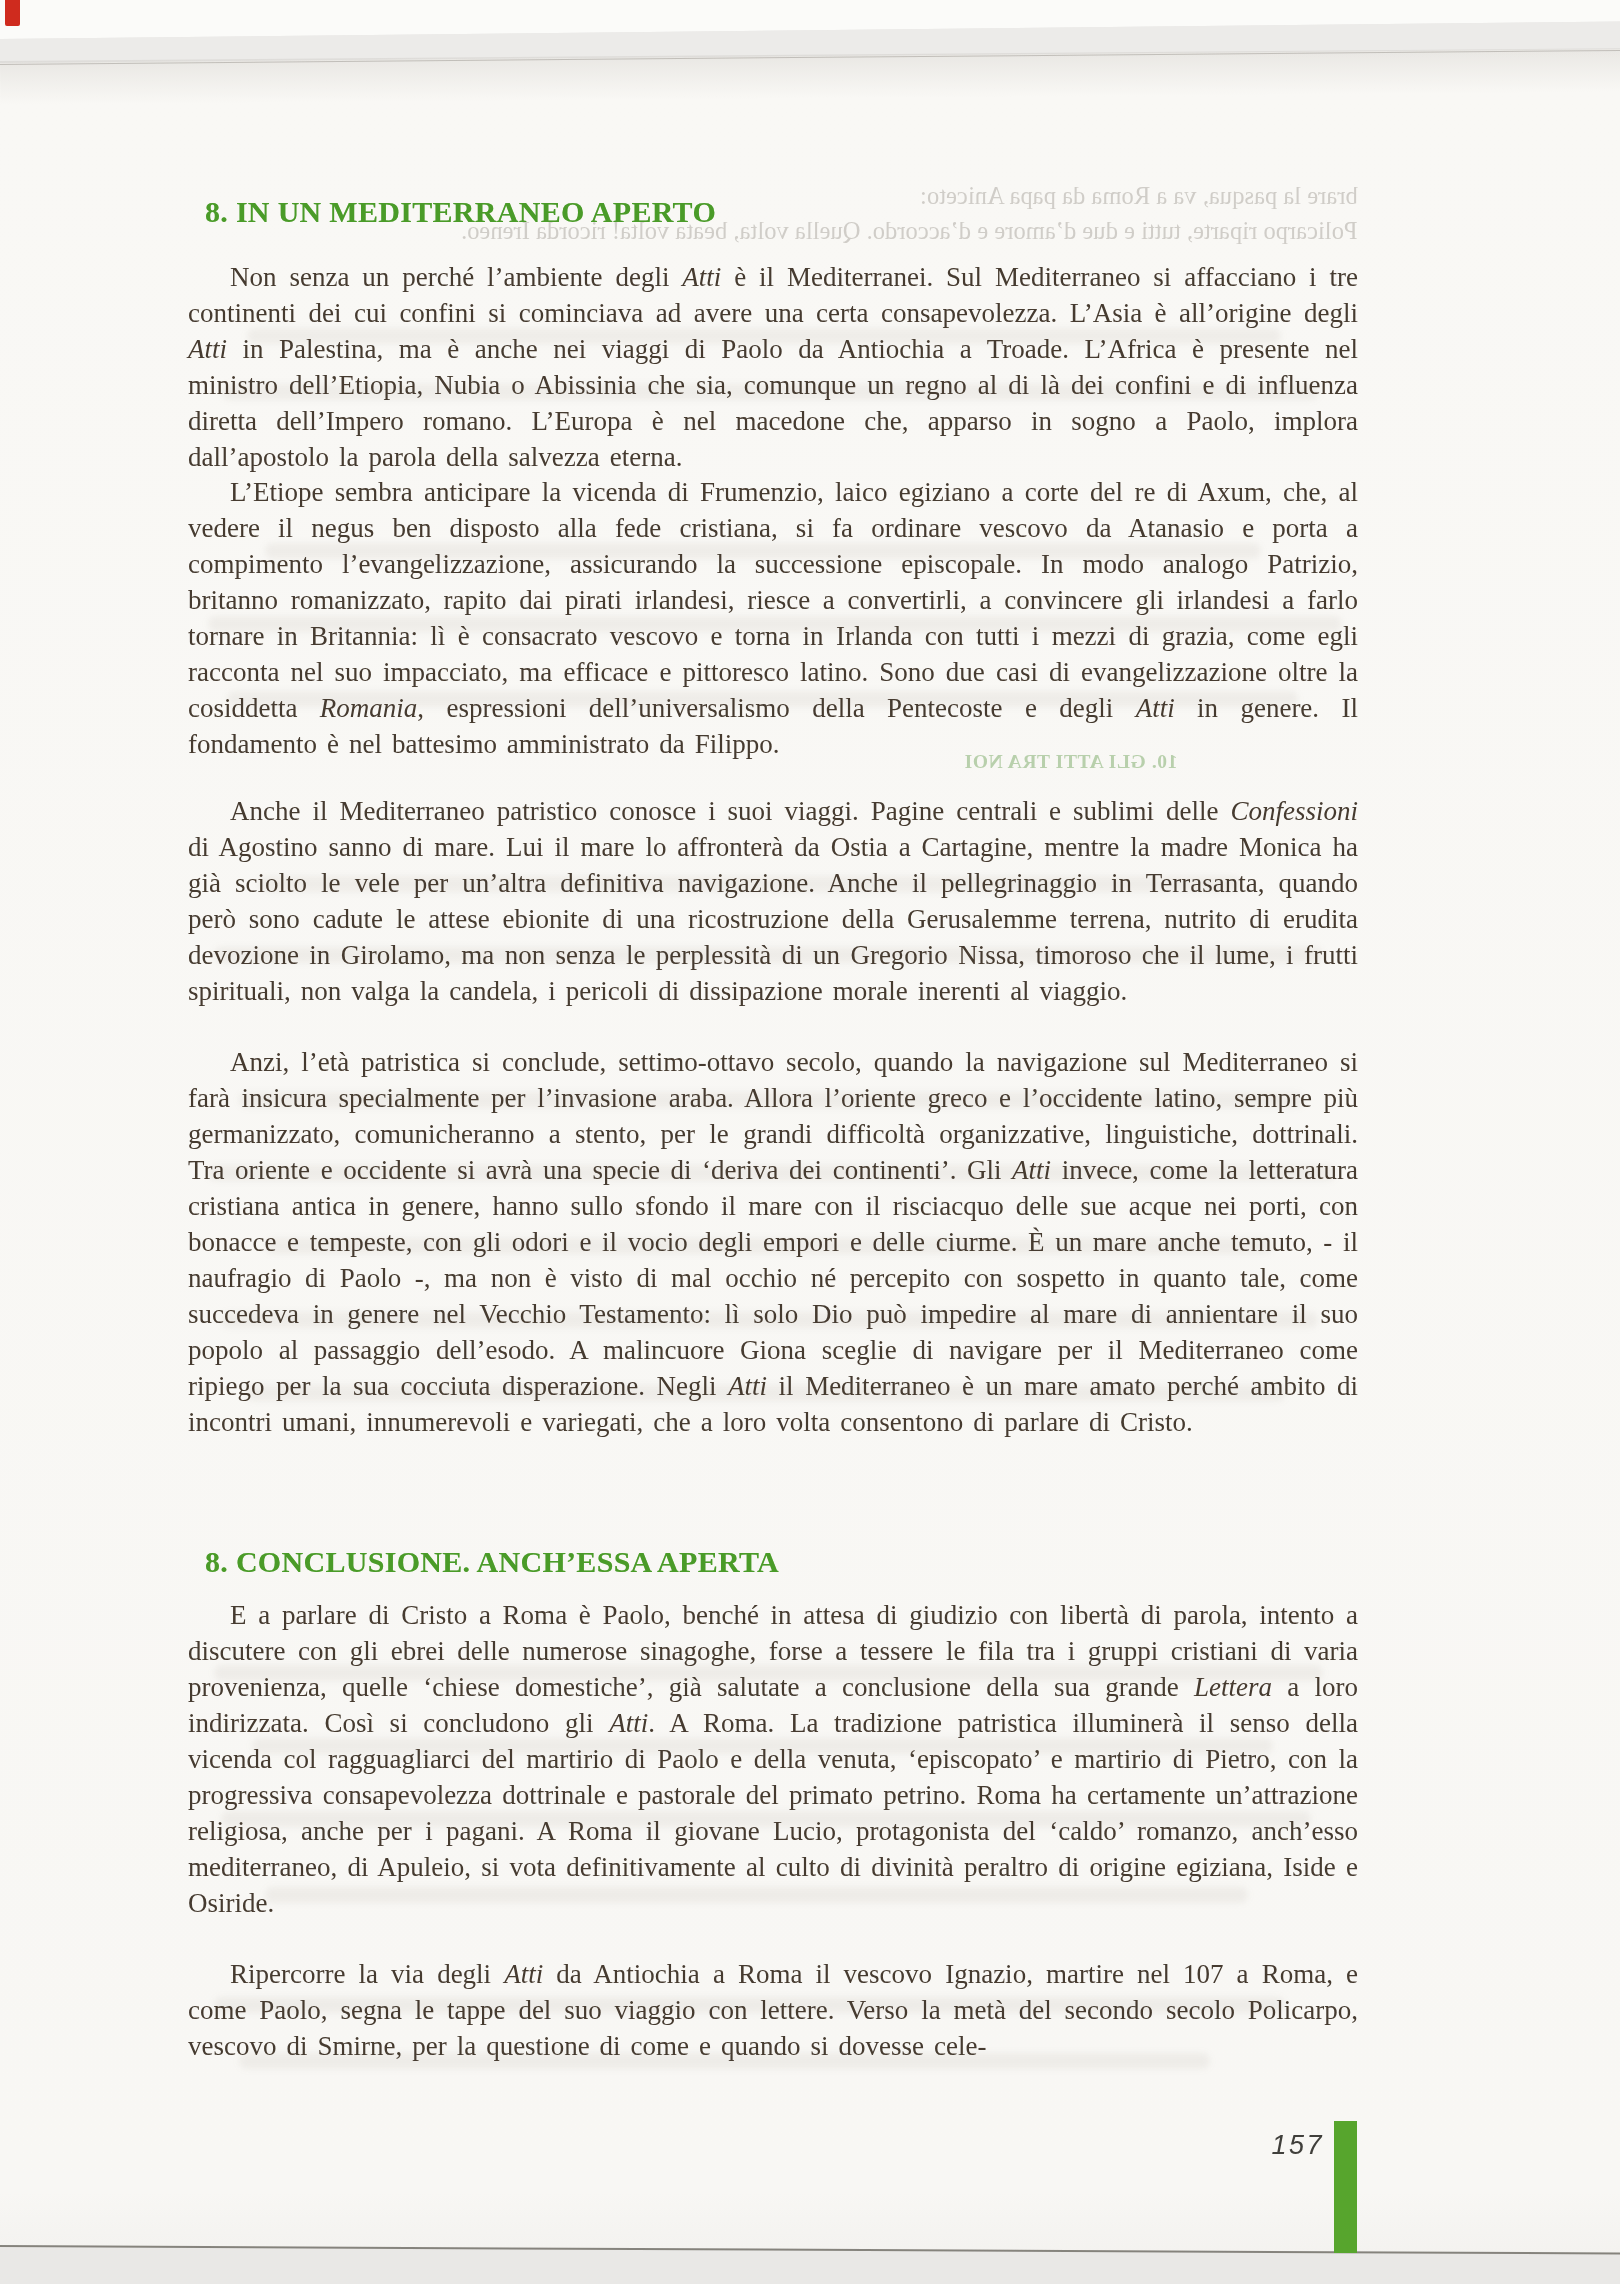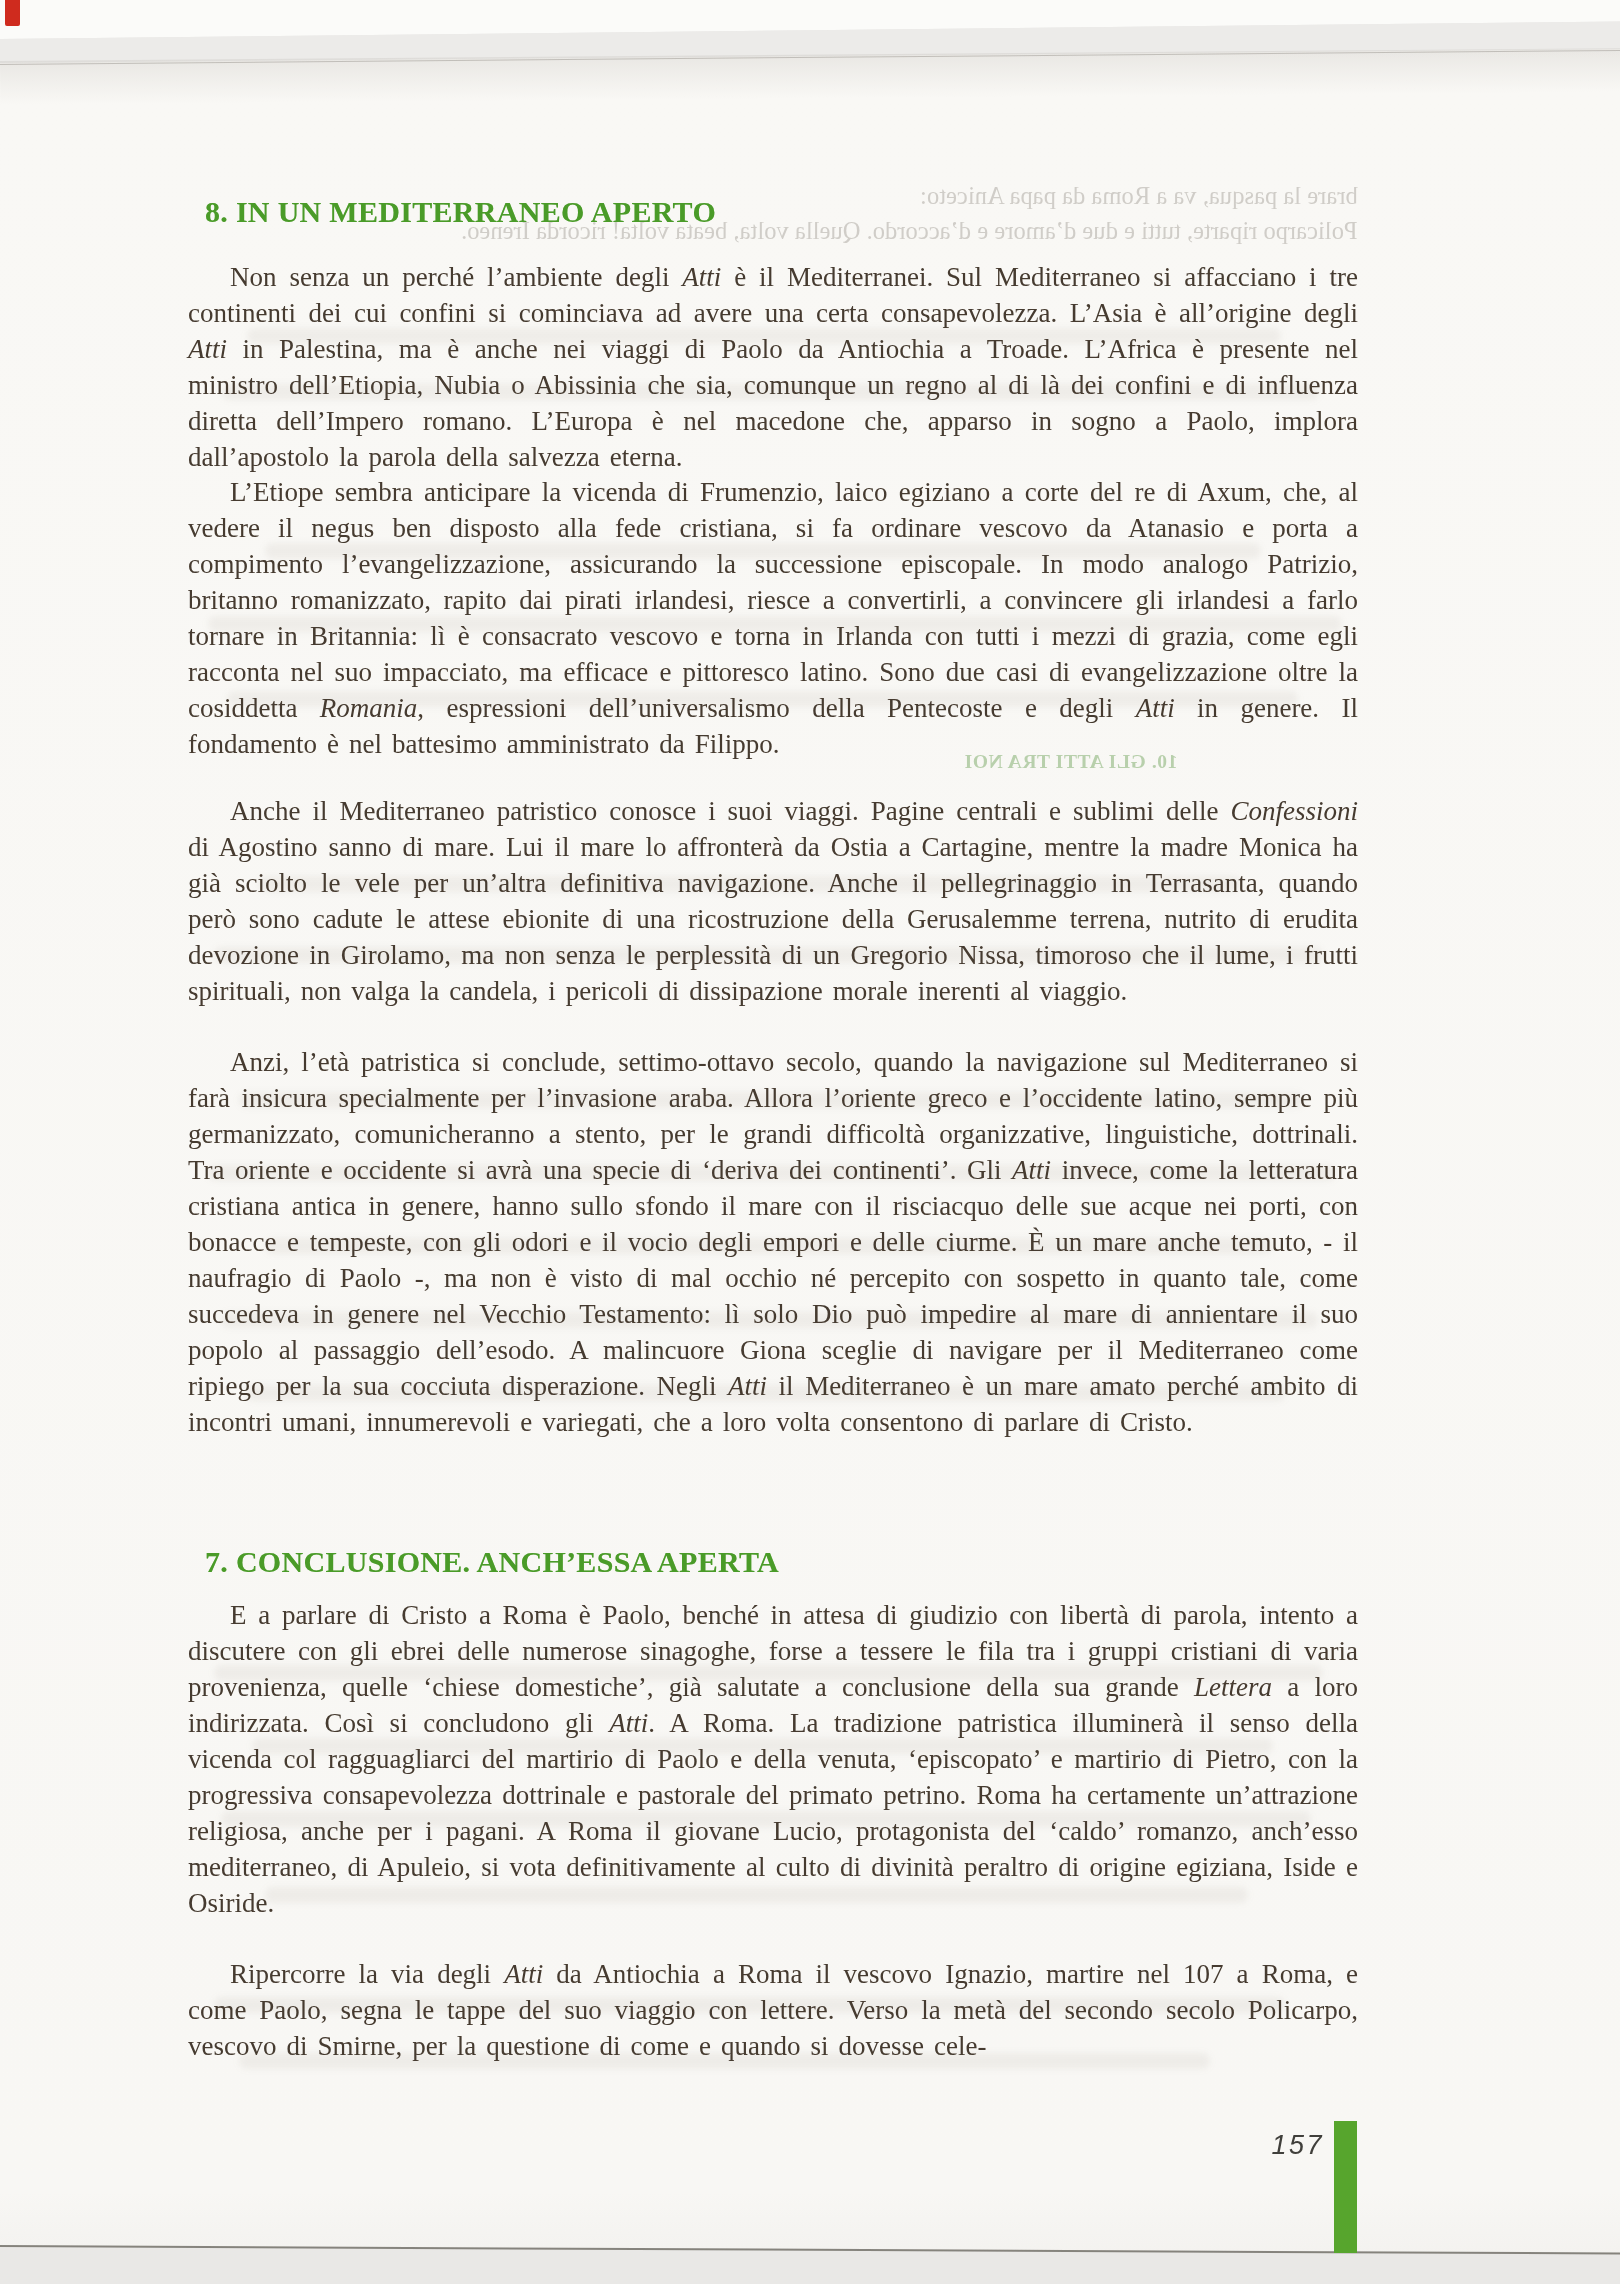--- a/index.html
+++ b/index.html
@@ -121,21 +121,21 @@
       <div class="ghost" style="left: 265px; top: 1887px; width: 983px;"></div>
       <div class="ghost" style="left: 214px; top: 1997px; width: 1071px;"></div>
       <div class="ghost" style="left: 239px; top: 2053px; width: 971px;"></div>
     </div>
   <div id="text-layer">
       <h2 class="sec-heading" style="top: 178px;">8. IN UN MEDITERRANEO APERTO</h2>
       <p class="body-para" style="top: 259px;"><span>Non senza un perché l’ambiente degli </span><i>Atti</i><span> è il Mediterranei. Sul Mediterraneo si affacciano i tre continenti dei cui confini si cominciava ad avere una certa consapevolezza. L’Asia è all’origine degli </span><i>Atti</i><span> in Palestina, ma è anche nei viaggi di Paolo da Antiochia a Troade. L’Africa è presente nel ministro dell’Etiopia, Nubia o Abissinia che sia, comunque un regno al di là dei confini e di influenza diretta dell’Impero romano. L’Europa è nel macedone che, apparso in sogno a Paolo, implora dall’apostolo la parola della salvezza eterna.</span></p>
       <p class="body-para" style="top: 474px;"><span>L’Etiope sembra anticipare la vicenda di Frumenzio, laico egiziano a corte del re di Axum, che, al vedere il negus ben disposto alla fede cristiana, si fa ordinare vescovo da Atanasio e porta a compimento l’evangelizzazione, assicurando la successione episcopale. In modo analogo Patrizio, britanno romanizzato, rapito dai pirati irlandesi, riesce a convertirli, a convincere gli irlandesi a farlo tornare in Britannia: lì è consacrato vescovo e torna in Irlanda con tutti i mezzi di grazia, come egli racconta nel suo impacciato, ma efficace e pittoresco latino. Sono due casi di evangelizzazione oltre la cosiddetta </span><i>Romania</i><span>, espressioni dell’universalismo della Pentecoste e degli </span><i>Atti</i><span> in genere. Il fondamento è nel battesimo amministrato da Filippo.</span></p>
       <p class="body-para" style="top: 793px;"><span>Anche il Mediterraneo patristico conosce i suoi viaggi. Pagine centrali e sublimi delle </span><i>Confessioni</i><span> di Agostino sanno di mare. Lui il mare lo affronterà da Ostia a Cartagine, mentre la madre Monica ha già sciolto le vele per un’altra definitiva navigazione. Anche il pellegrinaggio in Terrasanta, quando però sono cadute le attese ebionite di una ricostruzione della Gerusalemme terrena, nutrito di erudita devozione in Girolamo, ma non senza le perplessità di un Gregorio Nissa, timoroso che il lume, i frutti spirituali, non valga la candela, i pericoli di dissipazione morale inerenti al viaggio.</span></p>
       <p class="body-para" style="top: 1044px;"><span>Anzi, l’età patristica si conclude, settimo-ottavo secolo, quando la navigazione sul Mediterraneo si farà insicura specialmente per l’invasione araba. Allora l’oriente greco e l’occidente latino, sempre più germanizzato, comunicheranno a stento, per le grandi difficoltà organizzative, linguistiche, dottrinali. Tra oriente e occidente si avrà una specie di ‘deriva dei continenti’. Gli </span><i>Atti</i><span> invece, come la letteratura cristiana antica in genere, hanno sullo sfondo il mare con il risciacquo delle sue acque nei porti, con bonacce e tempeste, con gli odori e il vocio degli empori e delle ciurme. È un mare anche temuto, - il naufragio di Paolo -, ma non è visto di mal occhio né percepito con sospetto in quanto tale, come succedeva in genere nel Vecchio Testamento: lì solo Dio può impedire al mare di annientare il suo popolo al passaggio dell’esodo. A malincuore Giona sceglie di navigare per il Mediterraneo come ripiego per la sua cocciuta disperazione. Negli </span><i>Atti</i><span> il Mediterraneo è un mare amato perché ambito di incontri umani, innumerevoli e variegati, che a loro volta consentono di parlare di Cristo.</span></p>
-      <h2 class="sec-heading" style="top: 1528px;">7. CONCLUSIONE. ANCH’ESSA APERTA</h2>
+      <h2 class="sec-heading" style="top: 1528px;">8. CONCLUSIONE. ANCH’ESSA APERTA</h2>
       <p class="body-para" style="top: 1597px;"><span>E a parlare di Cristo a Roma è Paolo, benché in attesa di giudizio con libertà di parola, intento a discutere con gli ebrei delle numerose sinagoghe, forse a tessere le fila tra i gruppi cristiani di varia provenienza, quelle ‘chiese domestiche’, già salutate a conclusione della sua grande </span><i>Lettera</i><span> a loro indirizzata. Così si concludono gli </span><i>Atti</i><span>. A Roma. La tradizione patristica illuminerà il senso della vicenda col ragguagliarci del martirio di Paolo e della venuta, ‘episcopato’ e martirio di Pietro, con la progressiva consapevolezza dottrinale e pastorale del primato petrino. Roma ha certamente un’attrazione religiosa, anche per i pagani. A Roma il giovane Lucio, protagonista del ‘caldo’ romanzo, anch’esso mediterraneo, di Apuleio, si vota definitivamente al culto di divinità peraltro di origine egiziana, Iside e Osiride.</span></p>
       <p class="body-para" style="top: 1956px;"><span>Ripercorre la via degli </span><i>Atti</i><span> da Antiochia a Roma il vescovo Ignazio, martire nel 107 a Roma, e come Paolo, segna le tappe del suo viaggio con lettere. Verso la metà del secondo secolo Policarpo, vescovo di Smirne, per la questione di come e quando si dovesse cele-</span></p>
     </div>
 
   <div class="page-number">157</div>
   <div class="page-bar"></div>
 </div>
 
 
 </body></html>

